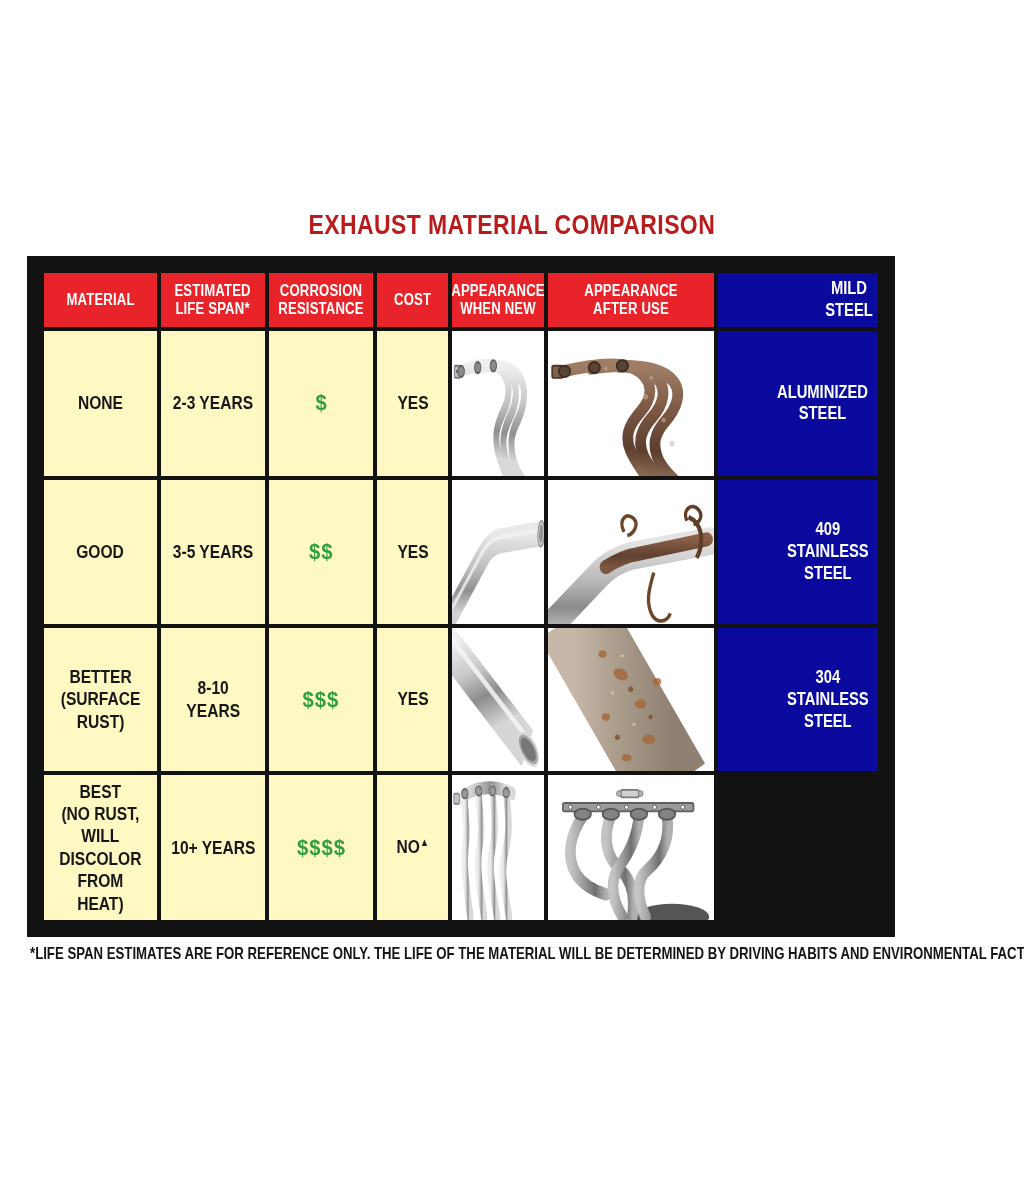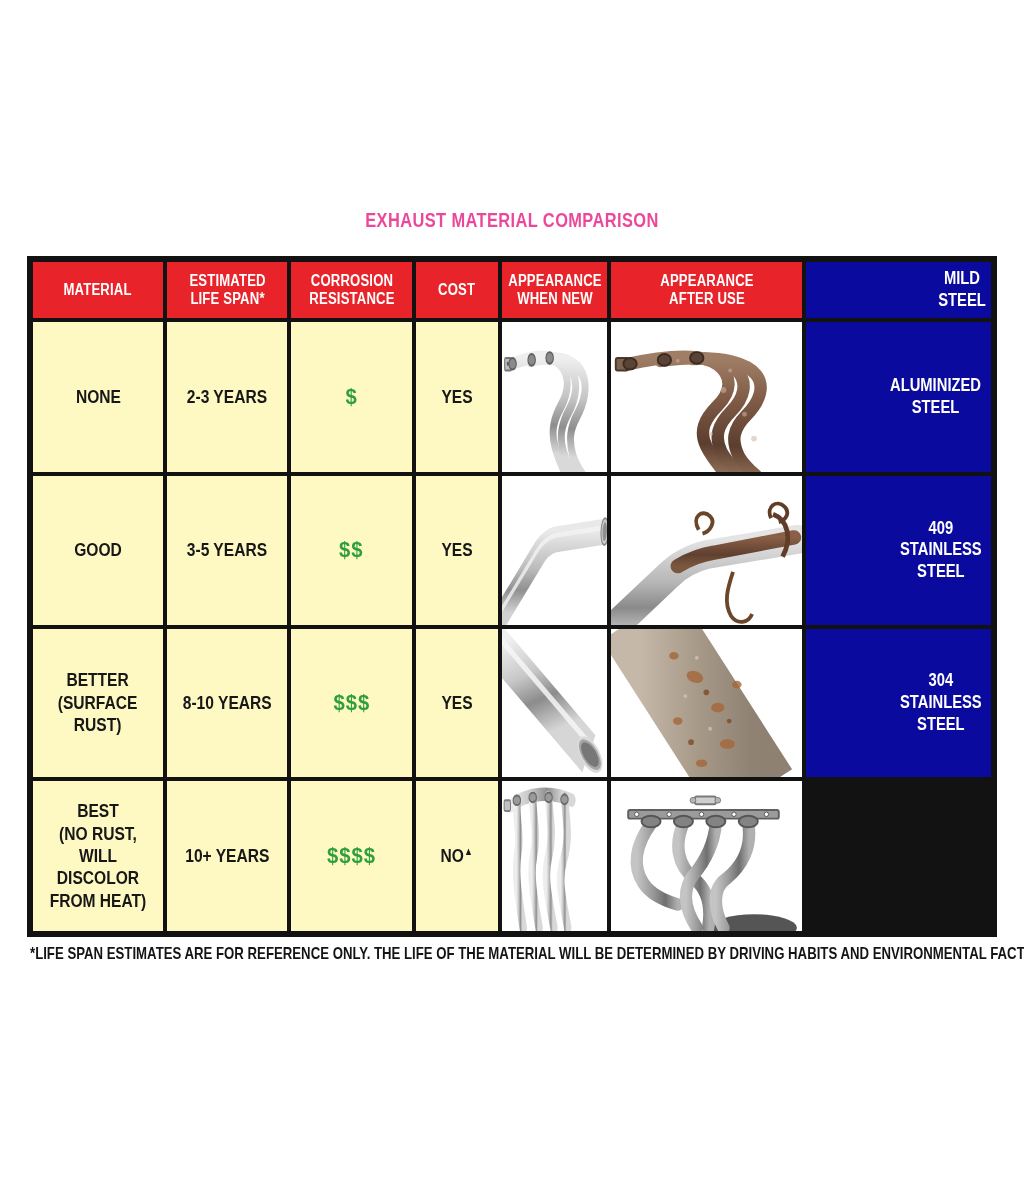--- a/index.html
+++ b/index.html
@@ -3,25 +3,25 @@
 <meta charset="utf-8">
 <style>
   html,body{margin:0;padding:0;}
   body{
     width:1024px;height:1190px;background:#ffffff;position:relative;
     font-family:"Liberation Sans",sans-serif;color:#1a1a1a;overflow:hidden;
   }
   .cnd{display:inline-block;transform:scaleX(0.82);white-space:pre-line;}
   .title{
     position:absolute;top:209px;left:0;width:1024px;text-align:center;
-    font-size:20px;font-weight:800;letter-spacing:0.5px;color:#ec4899;
+    font-size:28px;font-weight:800;letter-spacing:0.5px;color:#b91c1c;
   }
   .tbl{
-    position:absolute;left:27px;top:256px;width:970px;height:681px;
-    background:#121212;box-sizing:border-box;padding:6px;
+    position:absolute;left:27px;top:256px;width:868px;height:681px;
+    background:#121212;box-sizing:border-box;padding:17px;
     display:grid;gap:4px;
     grid-template-columns:135fr 125fr 125fr 85fr 110fr 198fr 192fr;
     grid-template-rows:58fr 157fr 155fr 155fr 156fr;
   }
   .cell{
     background:#fef9c3;display:flex;align-items:center;justify-content:center;
     text-align:center;overflow:hidden;
   }
   .hdr{background:#e8242a;color:#ffffff;}
   .hdr .cnd{font-size:16px;font-weight:700;line-height:1.12;letter-spacing:0.2px;}

